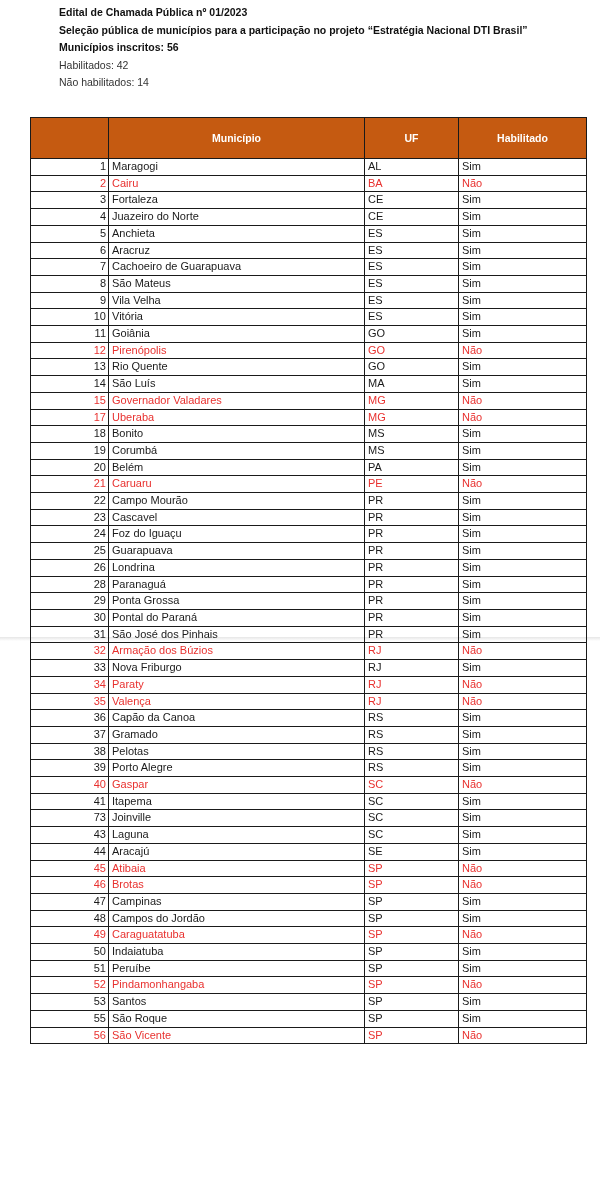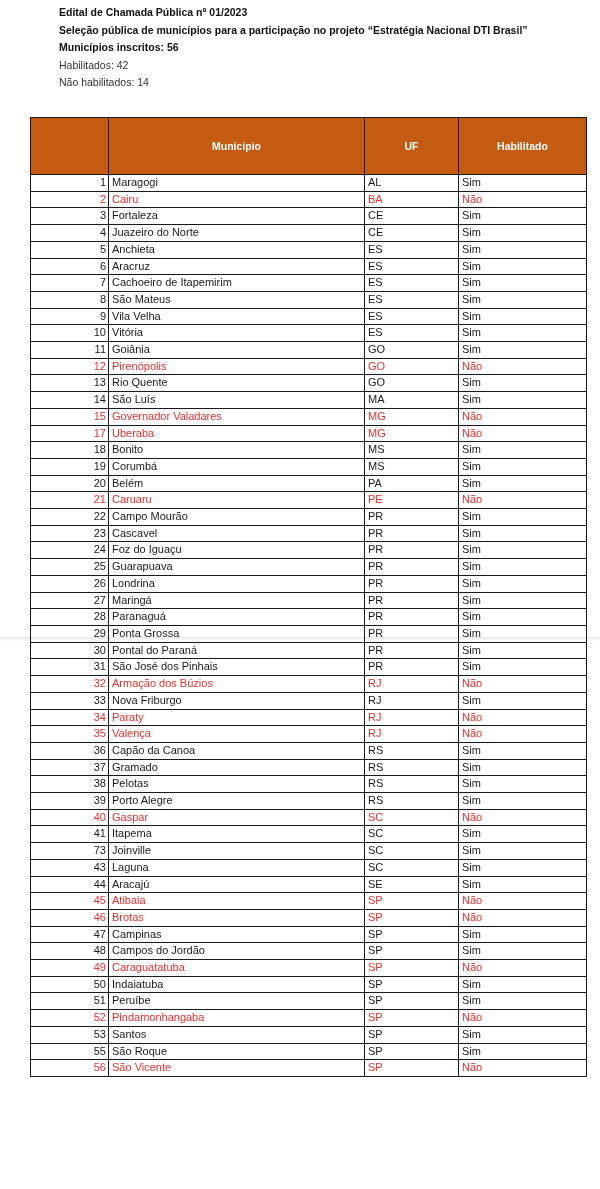--- a/index.html
+++ b/index.html
@@ -7,21 +7,21 @@
          font-family: "Liberation Sans", sans-serif; color: #1a1a1a; }
   .header-block { position: absolute; left: 32px; top: 4px; font-size: 10.5px; line-height: 17.5px; margin-left: 27px; }
   .header-block .b { font-weight: bold; color: #111; }
   .header-block .n { color: #333; }
   .page-break { position: absolute; left: 0; width: 600px; height: 4px;
                 background: linear-gradient(#e6e6e6, #ffffff); }
   table { position: absolute; left: 30px; top: 117px; border-collapse: collapse;
           table-layout: fixed; width: 556px; font-size: 11px; }
   col.c-num { width: 78px; } col.c-mun { width: 256px; } col.c-uf { width: 94px; } col.c-hab { width: 128px; }
   th { background: #c55a11; color: #ffffff; font-weight: bold; height: 32px;
-       border: 1.5px solid #1a1a1a; font-size: 10.5px; text-align: center; padding: 12px; }
+       border: 1.5px solid #1a1a1a; font-size: 10.5px; text-align: center; padding: 4px; }
   td { border: 1.5px solid #1a1a1a; height: 15.7px; padding: 0 3px; line-height: 15.7px;
        white-space: nowrap; overflow: hidden; }
   td.num { text-align: right; padding-right: 2px; }
   td.mun, td.uf, td.hab { text-align: left; }
   tr.no td { color: #e8312f; }
 </style>
 </head>
 <body>
 
 <div class="header-block">
@@ -81,21 +81,21 @@
         <td class="hab">Sim</td>
       </tr>
       <tr>
         <td class="num">6</td>
         <td class="mun">Aracruz</td>
         <td class="uf">ES</td>
         <td class="hab">Sim</td>
       </tr>
       <tr>
         <td class="num">7</td>
-        <td class="mun">Cachoeiro de Itapemirim</td>
+        <td class="mun">Cachoeiro de Guarapuava</td>
         <td class="uf">ES</td>
         <td class="hab">Sim</td>
       </tr>
       <tr>
         <td class="num">8</td>
         <td class="mun">São Mateus</td>
         <td class="uf">ES</td>
         <td class="hab">Sim</td>
       </tr>
       <tr>
@@ -190,26 +190,20 @@
       </tr>
       <tr>
         <td class="num">25</td>
         <td class="mun">Guarapuava</td>
         <td class="uf">PR</td>
         <td class="hab">Sim</td>
       </tr>
       <tr>
         <td class="num">26</td>
         <td class="mun">Londrina</td>
-        <td class="uf">PR</td>
-        <td class="hab">Sim</td>
-      </tr>
-      <tr>
-        <td class="num">27</td>
-        <td class="mun">Maringá</td>
         <td class="uf">PR</td>
         <td class="hab">Sim</td>
       </tr>
       <tr>
         <td class="num">28</td>
         <td class="mun">Paranaguá</td>
         <td class="uf">PR</td>
         <td class="hab">Sim</td>
       </tr>
       <tr>

